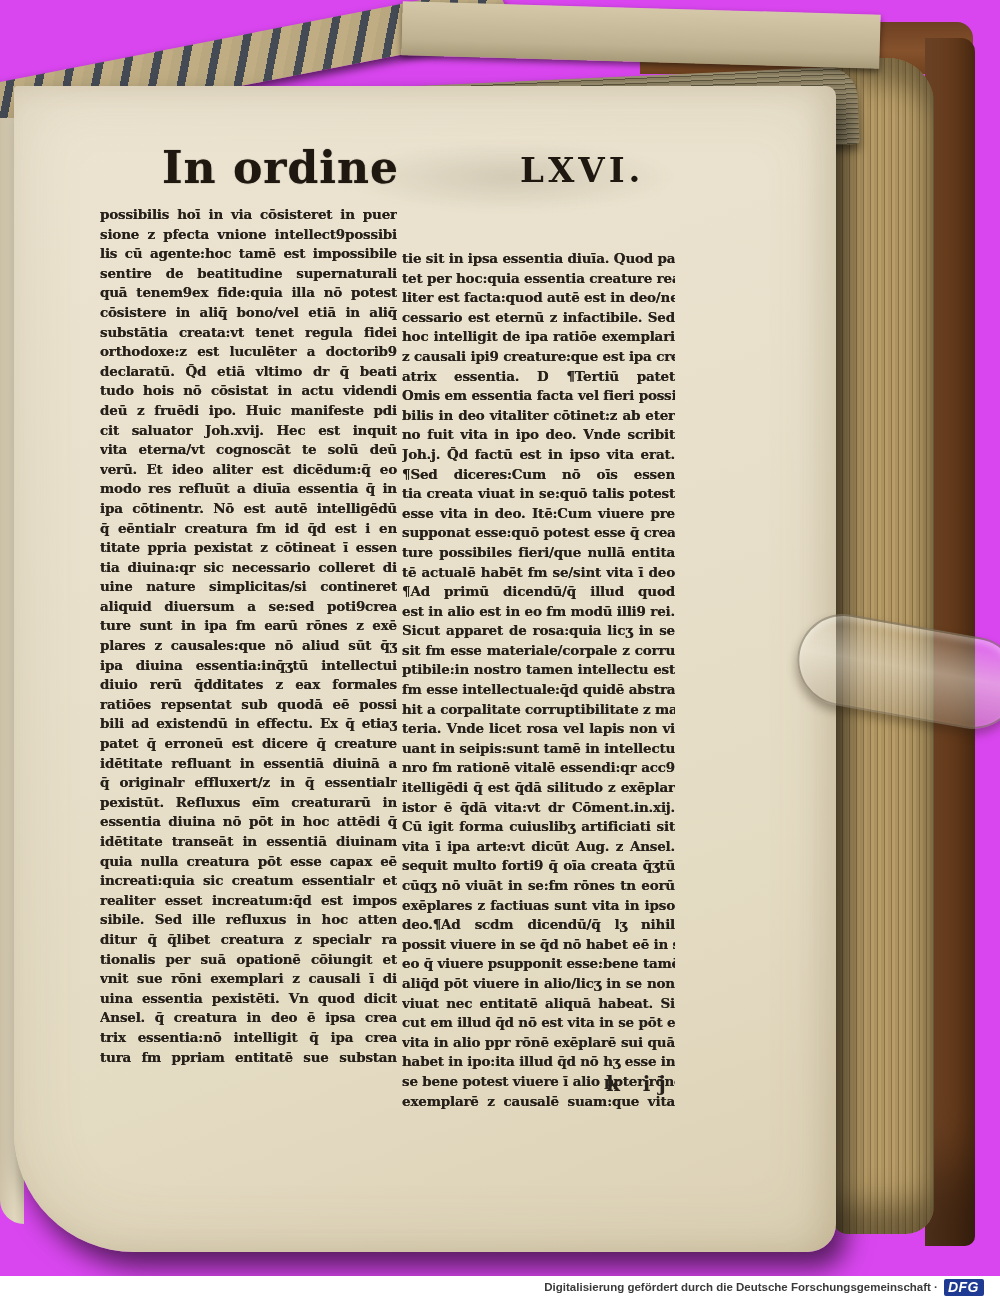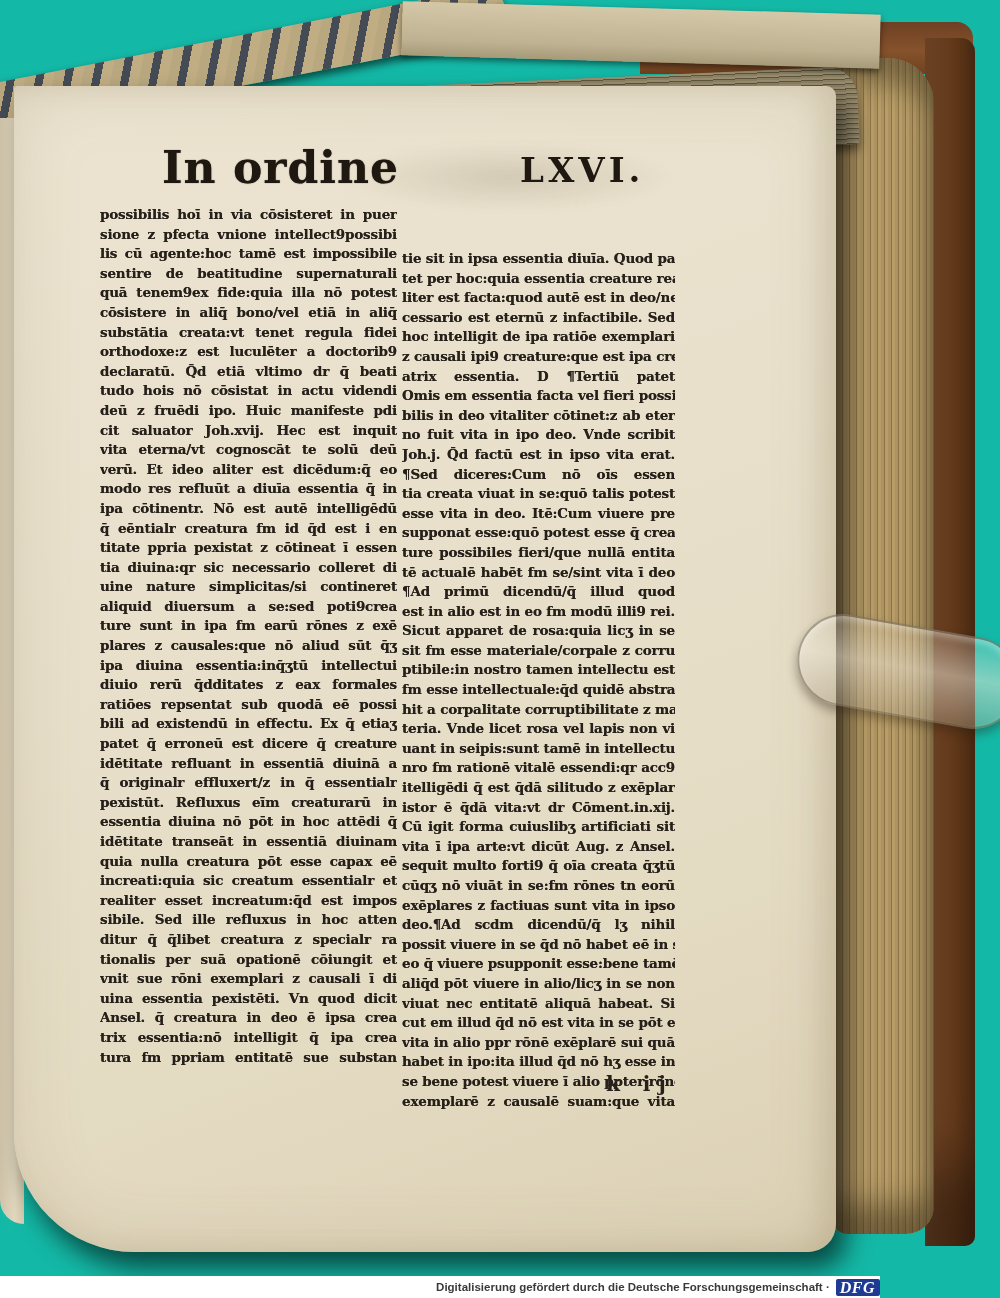--- a/index.html
+++ b/index.html
@@ -1,16 +1,16 @@
 <!DOCTYPE html>
 <html><head>
 <meta charset="utf-8">
 <style>
   html,body{margin:0;padding:0;background:#000;}
-  .scene{position:relative;width:1000px;height:1298px;background:#14b8a6;overflow:hidden;
+  .scene{position:relative;width:1000px;height:1298px;background:#d946ef;overflow:hidden;
          font-family:"DejaVu Serif","Liberation Serif",serif;}
   
   .board-top{position:absolute;left:640px;top:22px;width:333px;height:52px;
     background:linear-gradient(180deg,#6e4023,#85522c 55%,#70421f);border-radius:0 16px 0 0;}
   .board-right{position:absolute;left:925px;top:38px;width:50px;height:1208px;
     background:linear-gradient(90deg,#8a5530,#76441f 60%,#5c3317);
     border-radius:0 14px 10px 0;box-shadow:inset 0 -80px 60px rgba(0,0,0,.45);}
   .fore-edge{position:absolute;left:832px;top:58px;width:102px;height:1176px;
     background:repeating-linear-gradient(90deg,#ad9360 0 3px,#8d7448 3px 4px,#b89d68 4px 7px);
     border-radius:4px 46px 28px 16px;box-shadow:inset 0 26px 24px rgba(60,50,30,.45), inset 0 -30px 30px rgba(50,40,20,.5);}
@@ -46,26 +46,26 @@
   .col-left{left:86px;width:297px;}
   .col-right{left:388px;width:273px;margin-top:44px;}
   .signature{position:absolute;left:556px;top:986px;font-size:20px;font-weight:bold;color:#26201a;letter-spacing:8px;margin-left:36px;}
   
   .clip{position:absolute;left:798px;top:606px;width:220px;height:88px;
     transform:rotate(10deg);transform-origin:left center;border-radius:48px;
     background:linear-gradient(180deg,rgba(245,240,230,.18),rgba(238,231,216,.52) 46%,rgba(185,172,150,.38));
     border:2px solid rgba(105,95,78,.5);
     box-shadow:0 6px 10px rgba(40,30,15,.35), inset 0 4px 6px rgba(255,255,255,.35);}
   
-  .footer{position:absolute;left:0;bottom:0;width:880px;height:22px;background:#ffffff;
-    display:flex;align-items:center;justify-content:flex-end;gap:6px;padding-right:0;box-sizing:border-box;
+  .footer{position:absolute;left:0;bottom:0;width:1000px;height:22px;background:#ffffff;
+    display:flex;align-items:center;justify-content:flex-end;gap:6px;padding-right:16px;box-sizing:border-box;
     font-family:"Liberation Sans","DejaVu Sans",sans-serif;}
   .footer .caption{font-size:11.5px;font-weight:bold;color:#3a3a3a;}
   .footer .dfg{display:inline-block;background:#1f3a93;color:#ffffff;font-weight:bold;font-style:italic;
-    font-size:16px;line-height:15px;padding:1px 5px 1px 4px;border-radius:2px;letter-spacing:.5px;font-family:Liberation Serif, serif;}
+    font-size:14px;line-height:15px;padding:1px 5px 1px 4px;border-radius:2px;letter-spacing:.5px;}
 </style>
 </head>
 <body>
 
 <div class="scene">
 
   <div class="board-top"></div>
   <div class="board-right"></div>
   <div class="fore-edge"></div>
   <div class="top-edge"></div>

